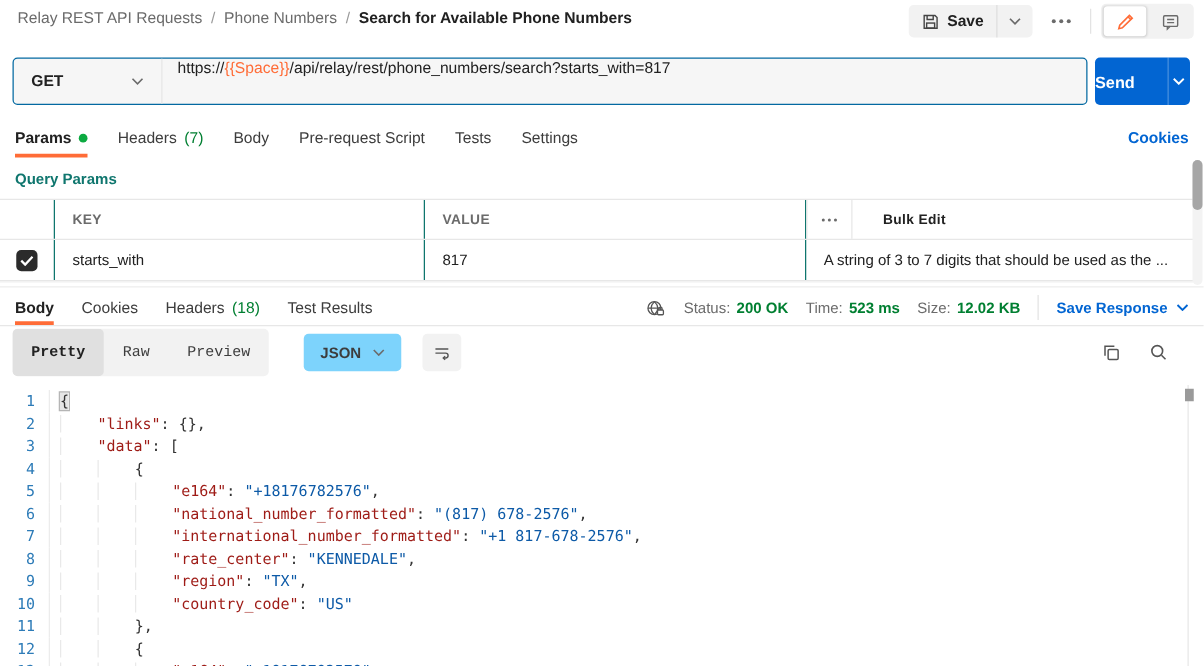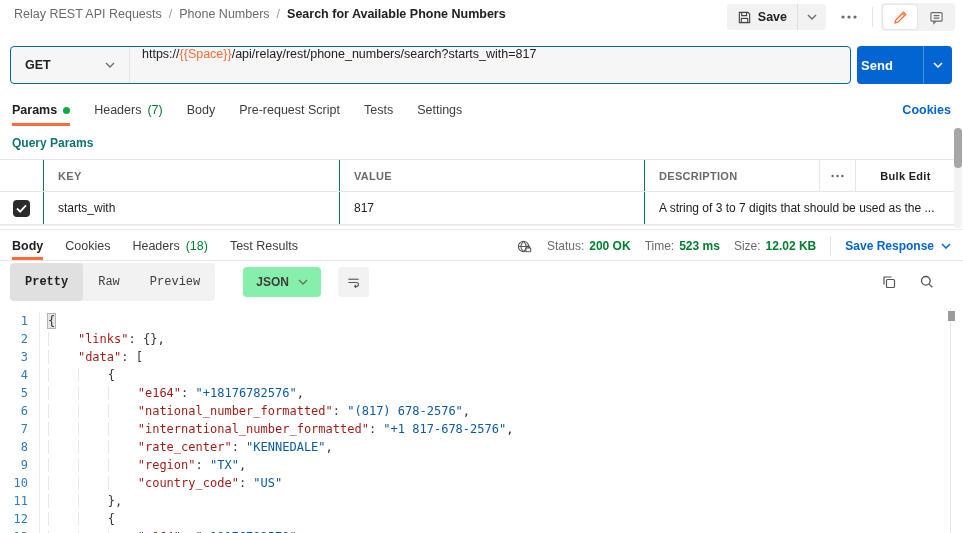--- a/index.html
+++ b/index.html
@@ -25,21 +25,21 @@
 
   
   .url-row { position:absolute; top:46px; left:10px; right:11px; height:38px; display:flex; gap:6px; }
   .url-box { flex:1; display:flex; align-items:flex-start; background:#f6f6f6; border:1px solid #0369a1; border-radius:4px; }
   .method { display:flex; align-items:center; justify-content:space-between; width:118px; padding:0 14px; height:100%; cursor:pointer; }
   .method-label { font-size:12.5px; font-weight:700; color:#212121; }
   .method-caret { color:#6b6b6b; }
   .url-sep { width:1px; height:100%; background:#e6e6e6; }
   .url-text { padding:0 12px; font-size:12.5px; color:#212121; white-space:nowrap; overflow:hidden; cursor:text; }
   .url-var { color:var(--orange,#ff6c37); }
-  .send { width:95px; display:flex; background:var(--blue,#0265d2); border-radius:4px; color:#fff; cursor:pointer;gap:26px; }
+  .send { width:76px; display:flex; background:var(--blue,#0265d2); border-radius:4px; color:#fff; cursor:pointer;gap:26px; }
   .send-main { flex:1; display:flex; align-items:center; justify-content:center; font-size:13px; font-weight:700; }
   .send-caret { width:29px; display:flex; align-items:center; justify-content:center; border-left:1px solid rgba(255,255,255,.28); }
 
   
   .req-tabs { position:absolute; top:94px; left:12px; right:12px; height:32px; display:flex; align-items:center; }
   .tab { position:relative; height:32px; display:flex; align-items:center; gap:6px; margin-right:24px; font-size:12.5px; color:#3d3d3d; cursor:pointer; white-space:nowrap; }
   .tab .cnt { color:var(--green,#007f31); }
   .tab.active { color:#212121; font-weight:600; }
   .tab.active::after { content:""; position:absolute; left:0; right:0; bottom:0; height:3px; background:var(--orange,#ff6c37); }
   .tab .dot { width:7px; height:7px; border-radius:50%; background:var(--dotgreen,#0caa41); }
@@ -71,21 +71,21 @@
   .kv { display:flex; gap:5px; white-space:nowrap; }
   .kv .lbl { color:#6b6b6b; }
   .kv .val { color:var(--green,#007f31); font-weight:600; }
   .save-resp { display:flex; align-items:center; gap:7px; color:var(--blue,#0265d2); font-weight:700; cursor:pointer; }
 
   
   .viewer-bar { position:absolute; top:266px; left:10px; right:10px; height:32px; display:flex; align-items:center; }
   .segmented { display:flex; background:#f2f2f2; border-radius:4px; overflow:hidden; }
   .seg { padding:12px 15px; font-size:12px; color:#3d3d3d; cursor:pointer; border-radius:4px;font-family:Liberation Mono, monospace; }
   .seg.active { background:#e0e0e0; color:#212121; font-weight:600; }
-  .fmt-select { margin-left:28px; display:flex; align-items:center; gap:9px; background:#86efac; border-radius:4px; padding:8px 13px; font-size:12px; font-weight:600; color:#3d3d3d; cursor:pointer; }
+  .fmt-select { margin-left:28px; display:flex; align-items:center; gap:9px; background:#7dd3fc; border-radius:4px; padding:8px 13px; font-size:12px; font-weight:600; color:#3d3d3d; cursor:pointer; }
   .wrap-btn { margin-left:17px; width:31px; height:30px; background:#f2f2f2; border-radius:4px; display:flex; align-items:center; justify-content:center; cursor:pointer; color:#555; }
   .viewer-right { margin-left:auto; display:flex; align-items:center; gap:22px; padding-right:18px; color:#555; }
   .viewer-right .icon-plain { cursor:pointer; display:flex; }
 
   
   .code { position:absolute; top:306px; left:0; right:14px; bottom:0; overflow:hidden; padding-top:6px; }
   .cl { white-space:pre; height:18px; line-height:18px; font-family:"DejaVu Sans Mono", monospace; font-size:12px; color:#333; }
   .ln { display:inline-block; width:40px; text-align:right; padding-right:11px; border-right:1px solid #ececec; color:var(--codenum,#2e7cb8); }
   .cc { padding-left:8px; }
   .ck { color:var(--codekey,#9e1b16); }
@@ -210,21 +210,20 @@
       </div>
     <div class="cookies-link">Cookies</div>
   </div>
 
   <div class="qp-title">Query Params</div>
   <div class="p-table">
     <div class="p-row p-head">
       <div class="p-cell c-check"></div>
       <div class="p-cell c-key">KEY</div>
       <div class="p-cell c-value">VALUE</div>
-      <div class="p-cell c-desc">DESCRIPTION</div>
       <div class="p-cell c-more">
         <span>
           <svg width="13" height="4" viewBox="0 0 16 4" fill="#6b6b6b">
               <circle cx="2" cy="2" r="1.5"></circle>
               <circle cx="8" cy="2" r="1.5"></circle>
               <circle cx="14" cy="2" r="1.5"></circle>
             </svg>
         </span>
       </div>
       <div class="p-cell c-bulk">Bulk Edit</div>

